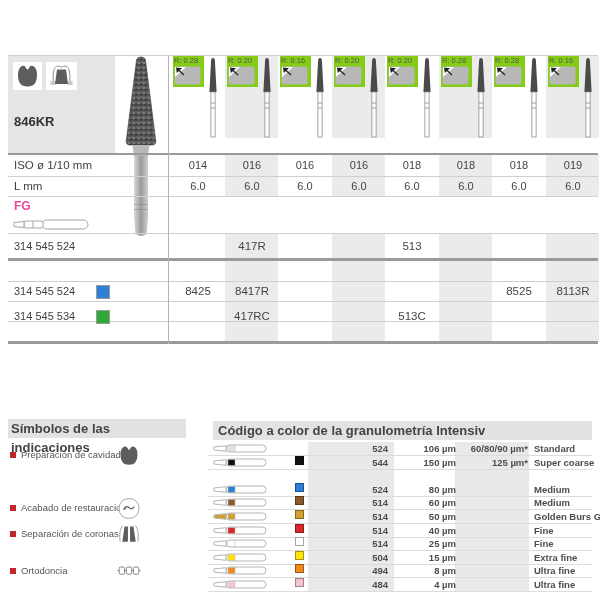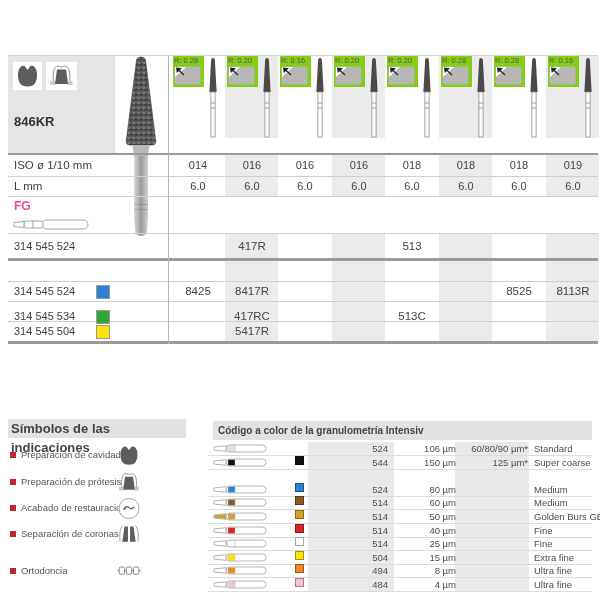--- a/index.html
+++ b/index.html
@@ -42,24 +42,24 @@
   
   .ltitle{position:absolute;left:8px;top:419px;width:178px;height:19px;background:#e2e2e2;
           font-size:13px;font-weight:bold;color:#444;line-height:19px;padding-left:3px;box-sizing:border-box;}
   .litem{position:absolute;left:8px;width:145px;height:26px;}
   .li0{top:442px;} .li1{top:469px;} .li2{top:495px;} .li3{top:521px;} .li4{top:547px;} .li5{top:558px;}
   .bullet{position:absolute;left:2px;top:10px;width:6px;height:6px;}
   .llabel{position:absolute;left:13px;top:7px;font-size:9.5px;color:#555;white-space:nowrap;}
   .licon{position:absolute;left:108px;top:1px;}
   
   .gtitle{position:absolute;left:213px;top:421px;width:379px;height:19px;background:#e2e2e2;
-          font-size:10px;font-weight:bold;color:#444;line-height:19px;padding-left:5px;box-sizing:border-box;}
+          font-size:13px;font-weight:bold;color:#444;line-height:19px;padding-left:5px;box-sizing:border-box;}
   .gband{position:absolute;top:442px;height:150px;background:#e9e9e9;}
   .gb1{left:308px;width:86px;} .gb2{left:455px;width:74px;}
-  .grow{position:absolute;left:208px;width:384px;height:13px;border-bottom:1px solid #dcdcdc;}
+  .grow{position:absolute;left:208px;width:384px;height:13px;border-bottom:1px solid #dcdcdc;font-weight:bold;}
   .gr0{top:442px;} .gr1{top:456px;} .gr2{top:469px;} .gr3{top:483px;} .gr4{top:496px;}
   .gr5{top:510px;} .gr6{top:524px;} .gr7{top:537px;} .gr8{top:551px;} .gr9{top:564px;} .gr10{top:578px;}
   .grow span{position:absolute;top:0;font-size:9.5px;line-height:13px;color:#4d4d4d;white-space:nowrap;}
   .gbur{position:absolute;left:4px;top:1px;}
   .gsq{position:absolute;left:87px;top:2px;width:9px;height:9px;border:1px solid rgba(0,0,0,0.35);box-sizing:border-box;}
   .gcode{left:100px;width:80px;text-align:right;padding-right:8px;}
   .ggrain{left:188px;width:60px;text-align:right;padding-right:6px;}
   .gnote{left:248px;width:72px;text-align:right;padding-right:2px;}
   .gname{left:326px;width:60px;text-align:left;}
 </style>
@@ -355,50 +355,28 @@
     <span class="psq" style="background: rgb(46, 127, 214);"></span>
     <span class="cell val gc0">8425</span>
     <span class="cell val gc1">8417R</span>
     <span class="cell val gc2"></span>
     <span class="cell val gc3"></span>
     <span class="cell val gc4"></span>
     <span class="cell val gc5"></span>
     <span class="cell val gc6">8525</span>
     <span class="cell val gc7">8113R</span>
   </div>
-  <div class="orow or4">
-    <span class="rowlabel">314 545 504</span>
-    <span class="psq" style="background: rgb(255, 226, 10);"></span>
-    <span class="cell val gc0"></span>
-    <span class="cell val gc1">5417R</span>
-    <span class="cell val gc2"></span>
-    <span class="cell val gc3"></span>
-    <span class="cell val gc4"></span>
-    <span class="cell val gc5"></span>
-    <span class="cell val gc6"></span>
-    <span class="cell val gc7"></span>
-  </div>
 
   <div class="ltitle">Símbolos de las indicaciones</div>
 
   <div class="litem li0">
     <span class="bullet" style="background: rgb(192, 39, 45);"></span>
     <span class="llabel">Preparación de cavidades</span>
     <svg class="licon" width="26" height="25" viewBox="0 0 28 28">
       <path fill="#5d5d5d" d="M7,5 C5,7 4.5,10 4.5,13 C4.5,18 6,22 9,23.5 C12,24.7 16,24.7 19,23.5 C22,22 23.5,18 23.5,13 C23.5,10 23,7 21,5 C19,3.4 17,3.4 16,5.2 L14,8 L12,5.2 C11,3.4 9,3.4 7,5 Z"></path>
-    </svg>
-  </div>
-  <div class="litem li1">
-    <span class="bullet" style="background: rgb(192, 39, 45);"></span>
-    <span class="llabel">Preparación de prótesis</span>
-    <svg class="licon" width="26" height="25" viewBox="0 0 28 28">
-      <path fill="none" stroke="#8f8f8f" d="M6,21 C5,12 6,6 9,4.5 C11,3.5 13,5 14,5 C15,5 17,3.5 19,4.5 C22,6 23,12 22,21"></path>
-      <rect x="3" y="19" width="5" height="4" fill="#c9c9c9"></rect>
-        <rect x="20" y="19" width="5" height="4" fill="#c9c9c9"></rect>
-      <path fill="#5d5d5d" d="M9.5,7.5 L18.5,7.5 L20.5,22 L7.5,22 Z"></path>
     </svg>
   </div>
   <div class="litem li2">
     <span class="bullet" style="background: rgb(192, 39, 45);"></span>
     <span class="llabel">Acabado de restauraciones</span>
     <svg class="licon" width="26" height="25" viewBox="0 0 28 28">
       <rect x="3" y="3" width="22" height="22" rx="10" fill="#fff" stroke="#9a9a9a"></rect>
       <path d="M8,15 Q11,10 14,13 T20,12" stroke="#5d5d5d" stroke-width="1.4" fill="none"></path>
       <path d="M8,15 l3,-1" stroke="#5d5d5d" stroke-width="1" fill="none"></path>
     </svg>

